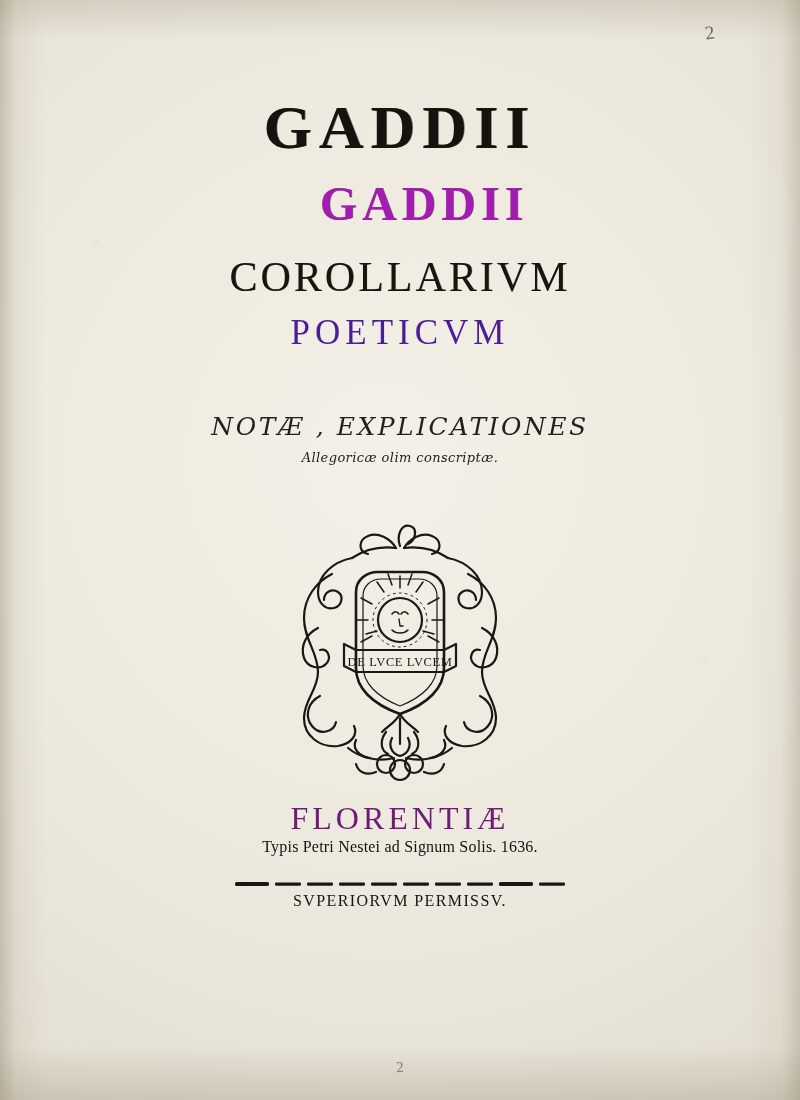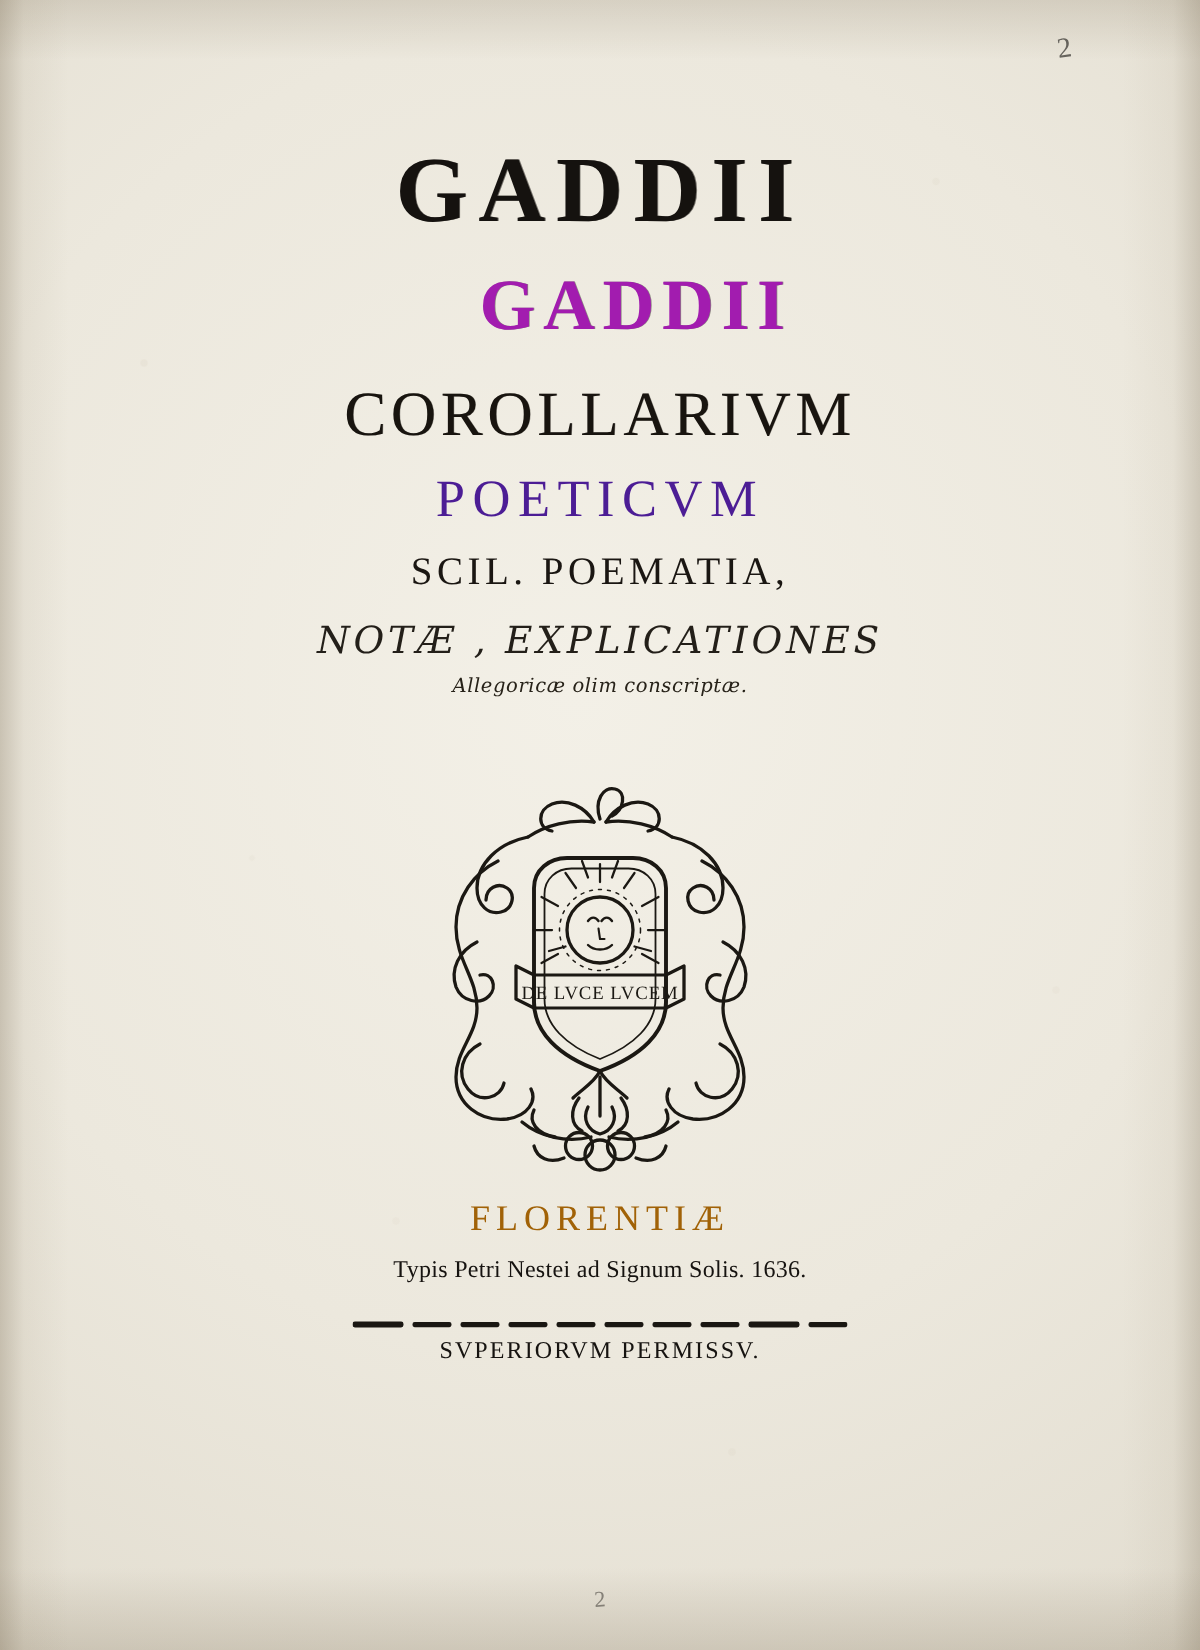--- a/index.html
+++ b/index.html
@@ -141,23 +141,23 @@
     position: absolute;
     top: 500px;
     left: 50%;
     transform: translateX(-50%);
     width: 280px;
     height: 290px;
   }
 
   .imprint-city {
     top: 800px;
-    font-size: 24px;
+    font-size: 32px;
     letter-spacing: 4px;
-    color: #a16207;
+    color: #701a75;
   }
   .imprint-line {
     top: 838px;
     font-size: 16px;
     letter-spacing: .2px;
     color: #161310;
   }
   .rule {
     position: absolute;
     top: 874px;
@@ -181,21 +181,20 @@
   <div class="grain"></div>
 
   <div class="content">
 
     <div class="pen-folio">2</div>
 
     <div class="line t1">GADDII</div>
     <div class="line t2">GADDII</div>
     <div class="line t3">COROLLARIVM</div>
     <div class="line t4">POETICVM</div>
-    <div class="line t5">SCIL. POEMATIA,</div>
     <div class="line t6">NOTÆ , EXPLICATIONES</div>
     <div class="line t7">Allegoricæ olim conscriptæ.</div>
 
     <div class="device">
       <svg viewBox="0 0 280 290" width="280" height="290" aria-hidden="true">
         <g fill="none" stroke="#1b1813" stroke-width="2.2" stroke-linecap="round" stroke-linejoin="round">
 
           <path d="M92 58 C72 62 58 76 58 92 C58 104 66 110 74 108 C82 106 84 96 78 92
                    C72 88 64 92 64 100"></path>
           <path d="M72 74 C56 82 44 98 44 118 C44 140 58 152 58 172 C58 190 44 200 44 218

